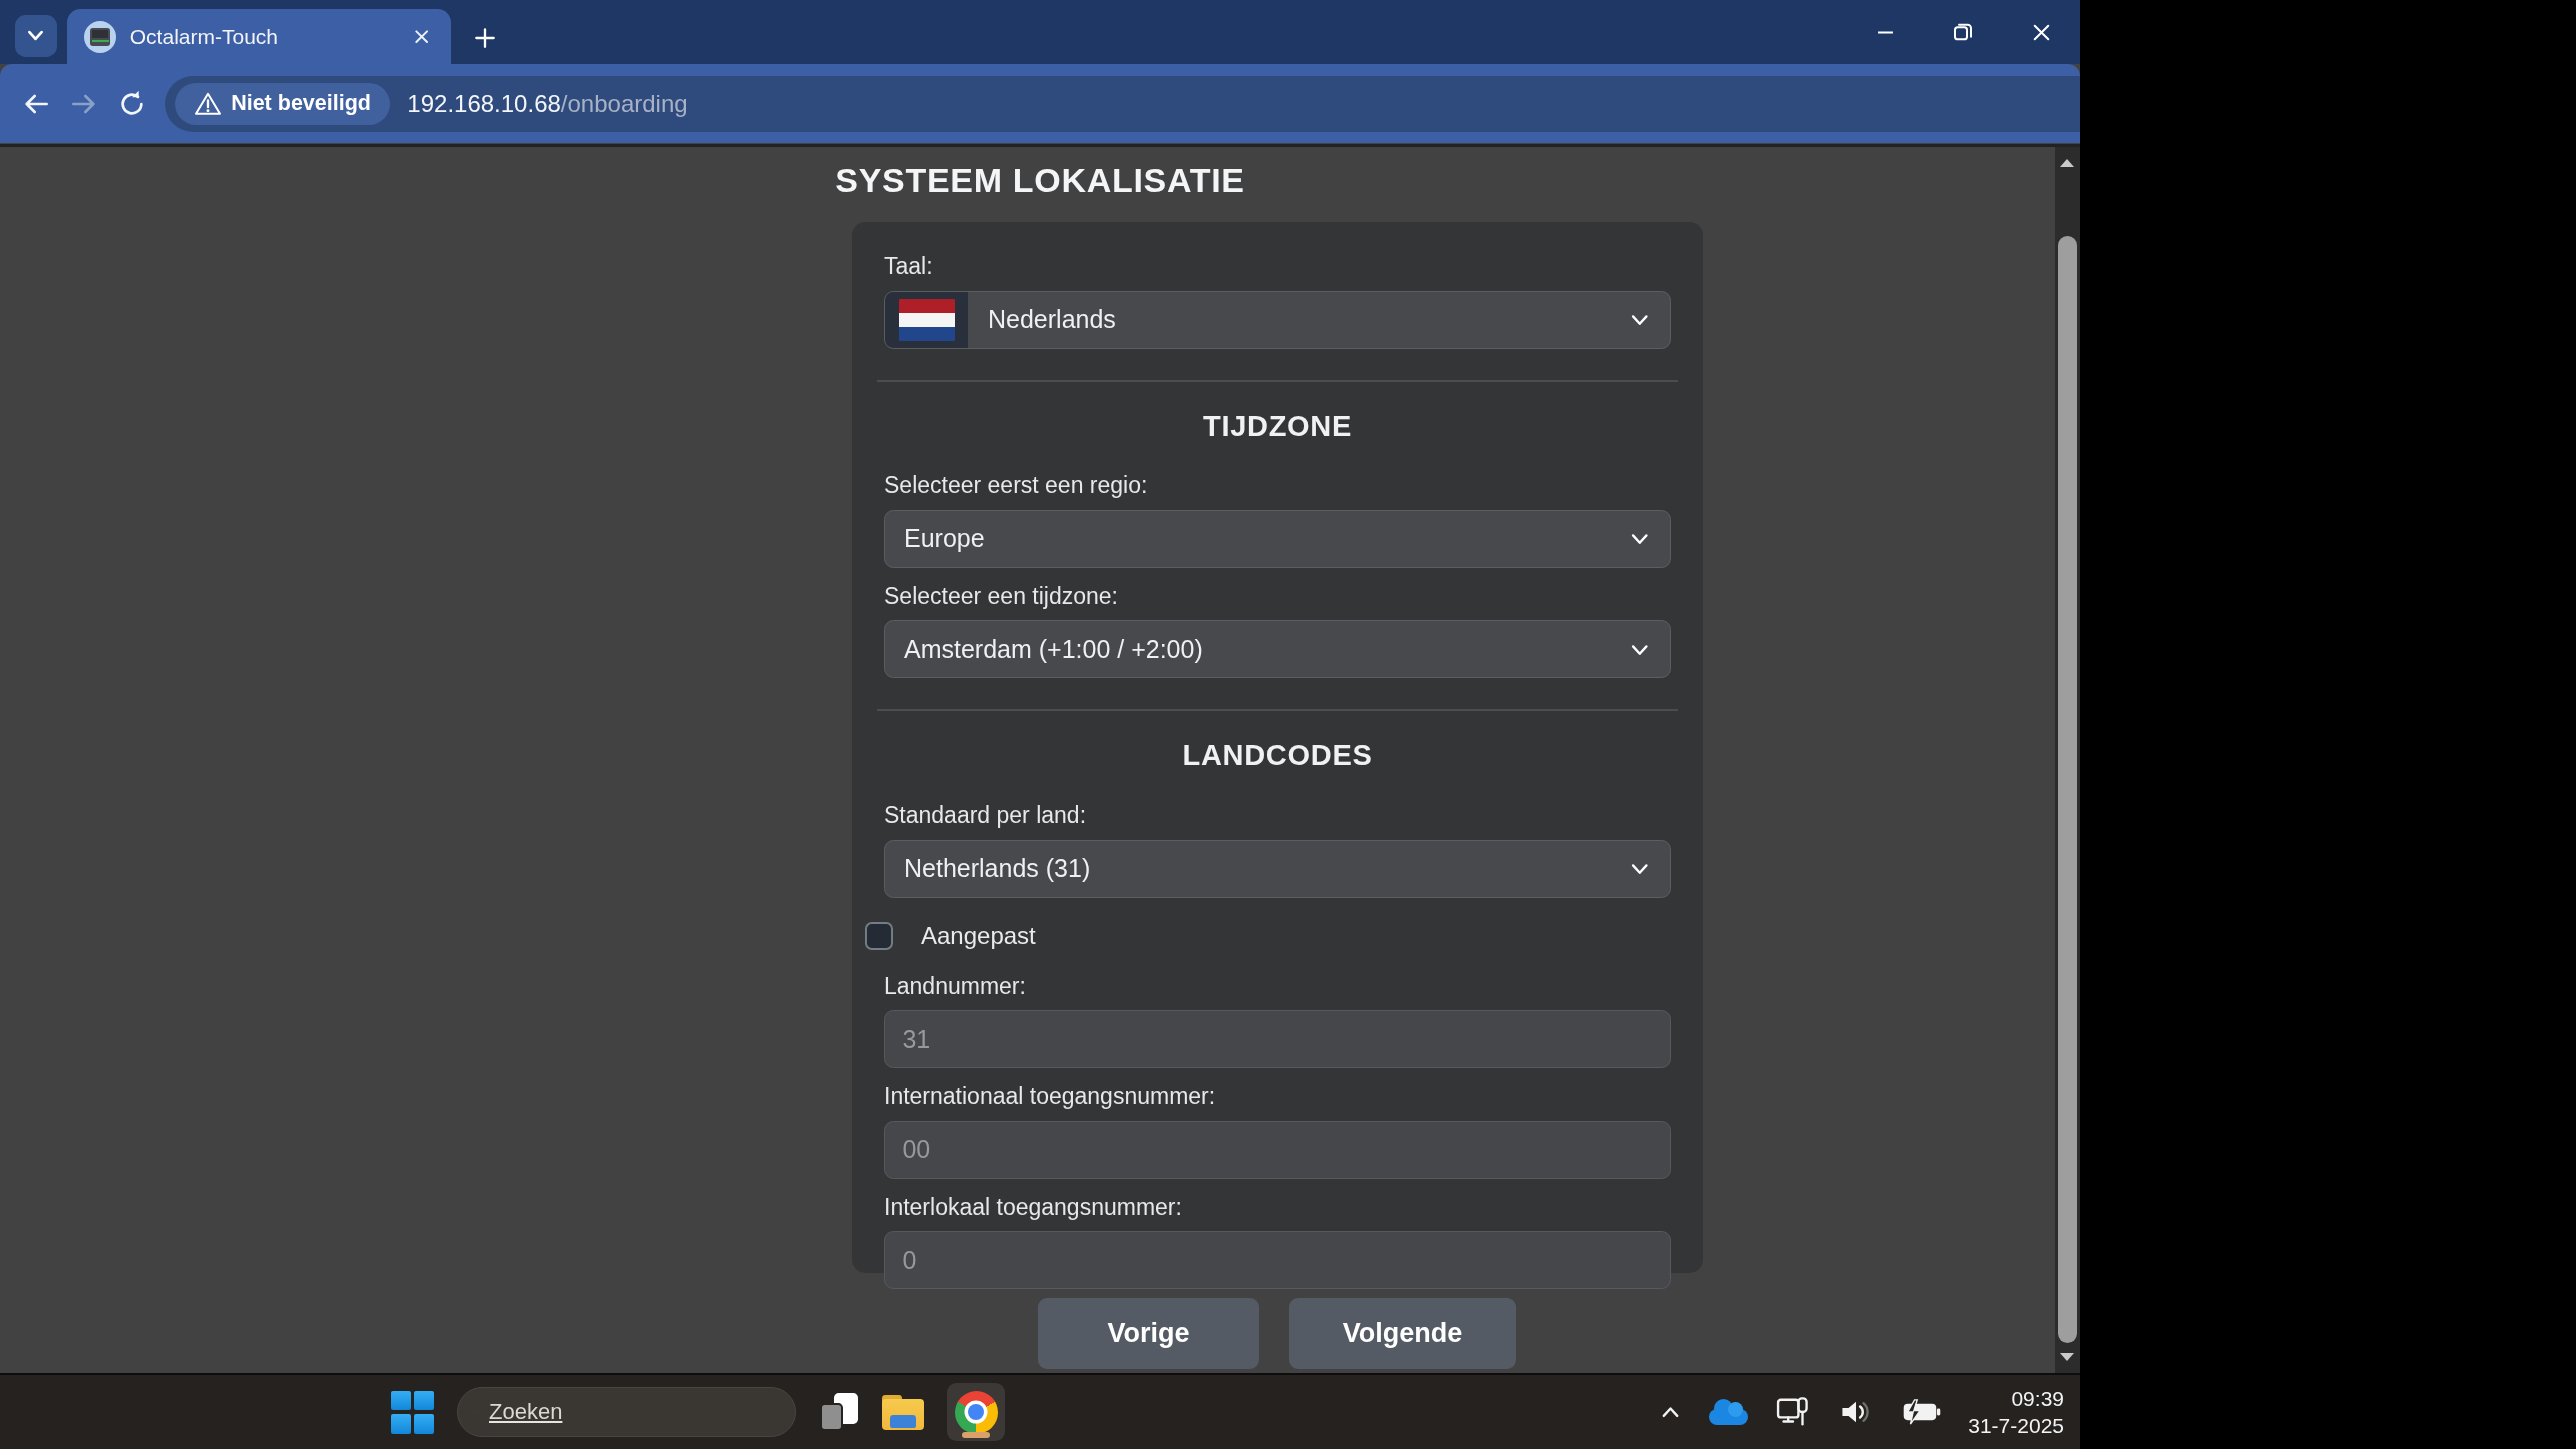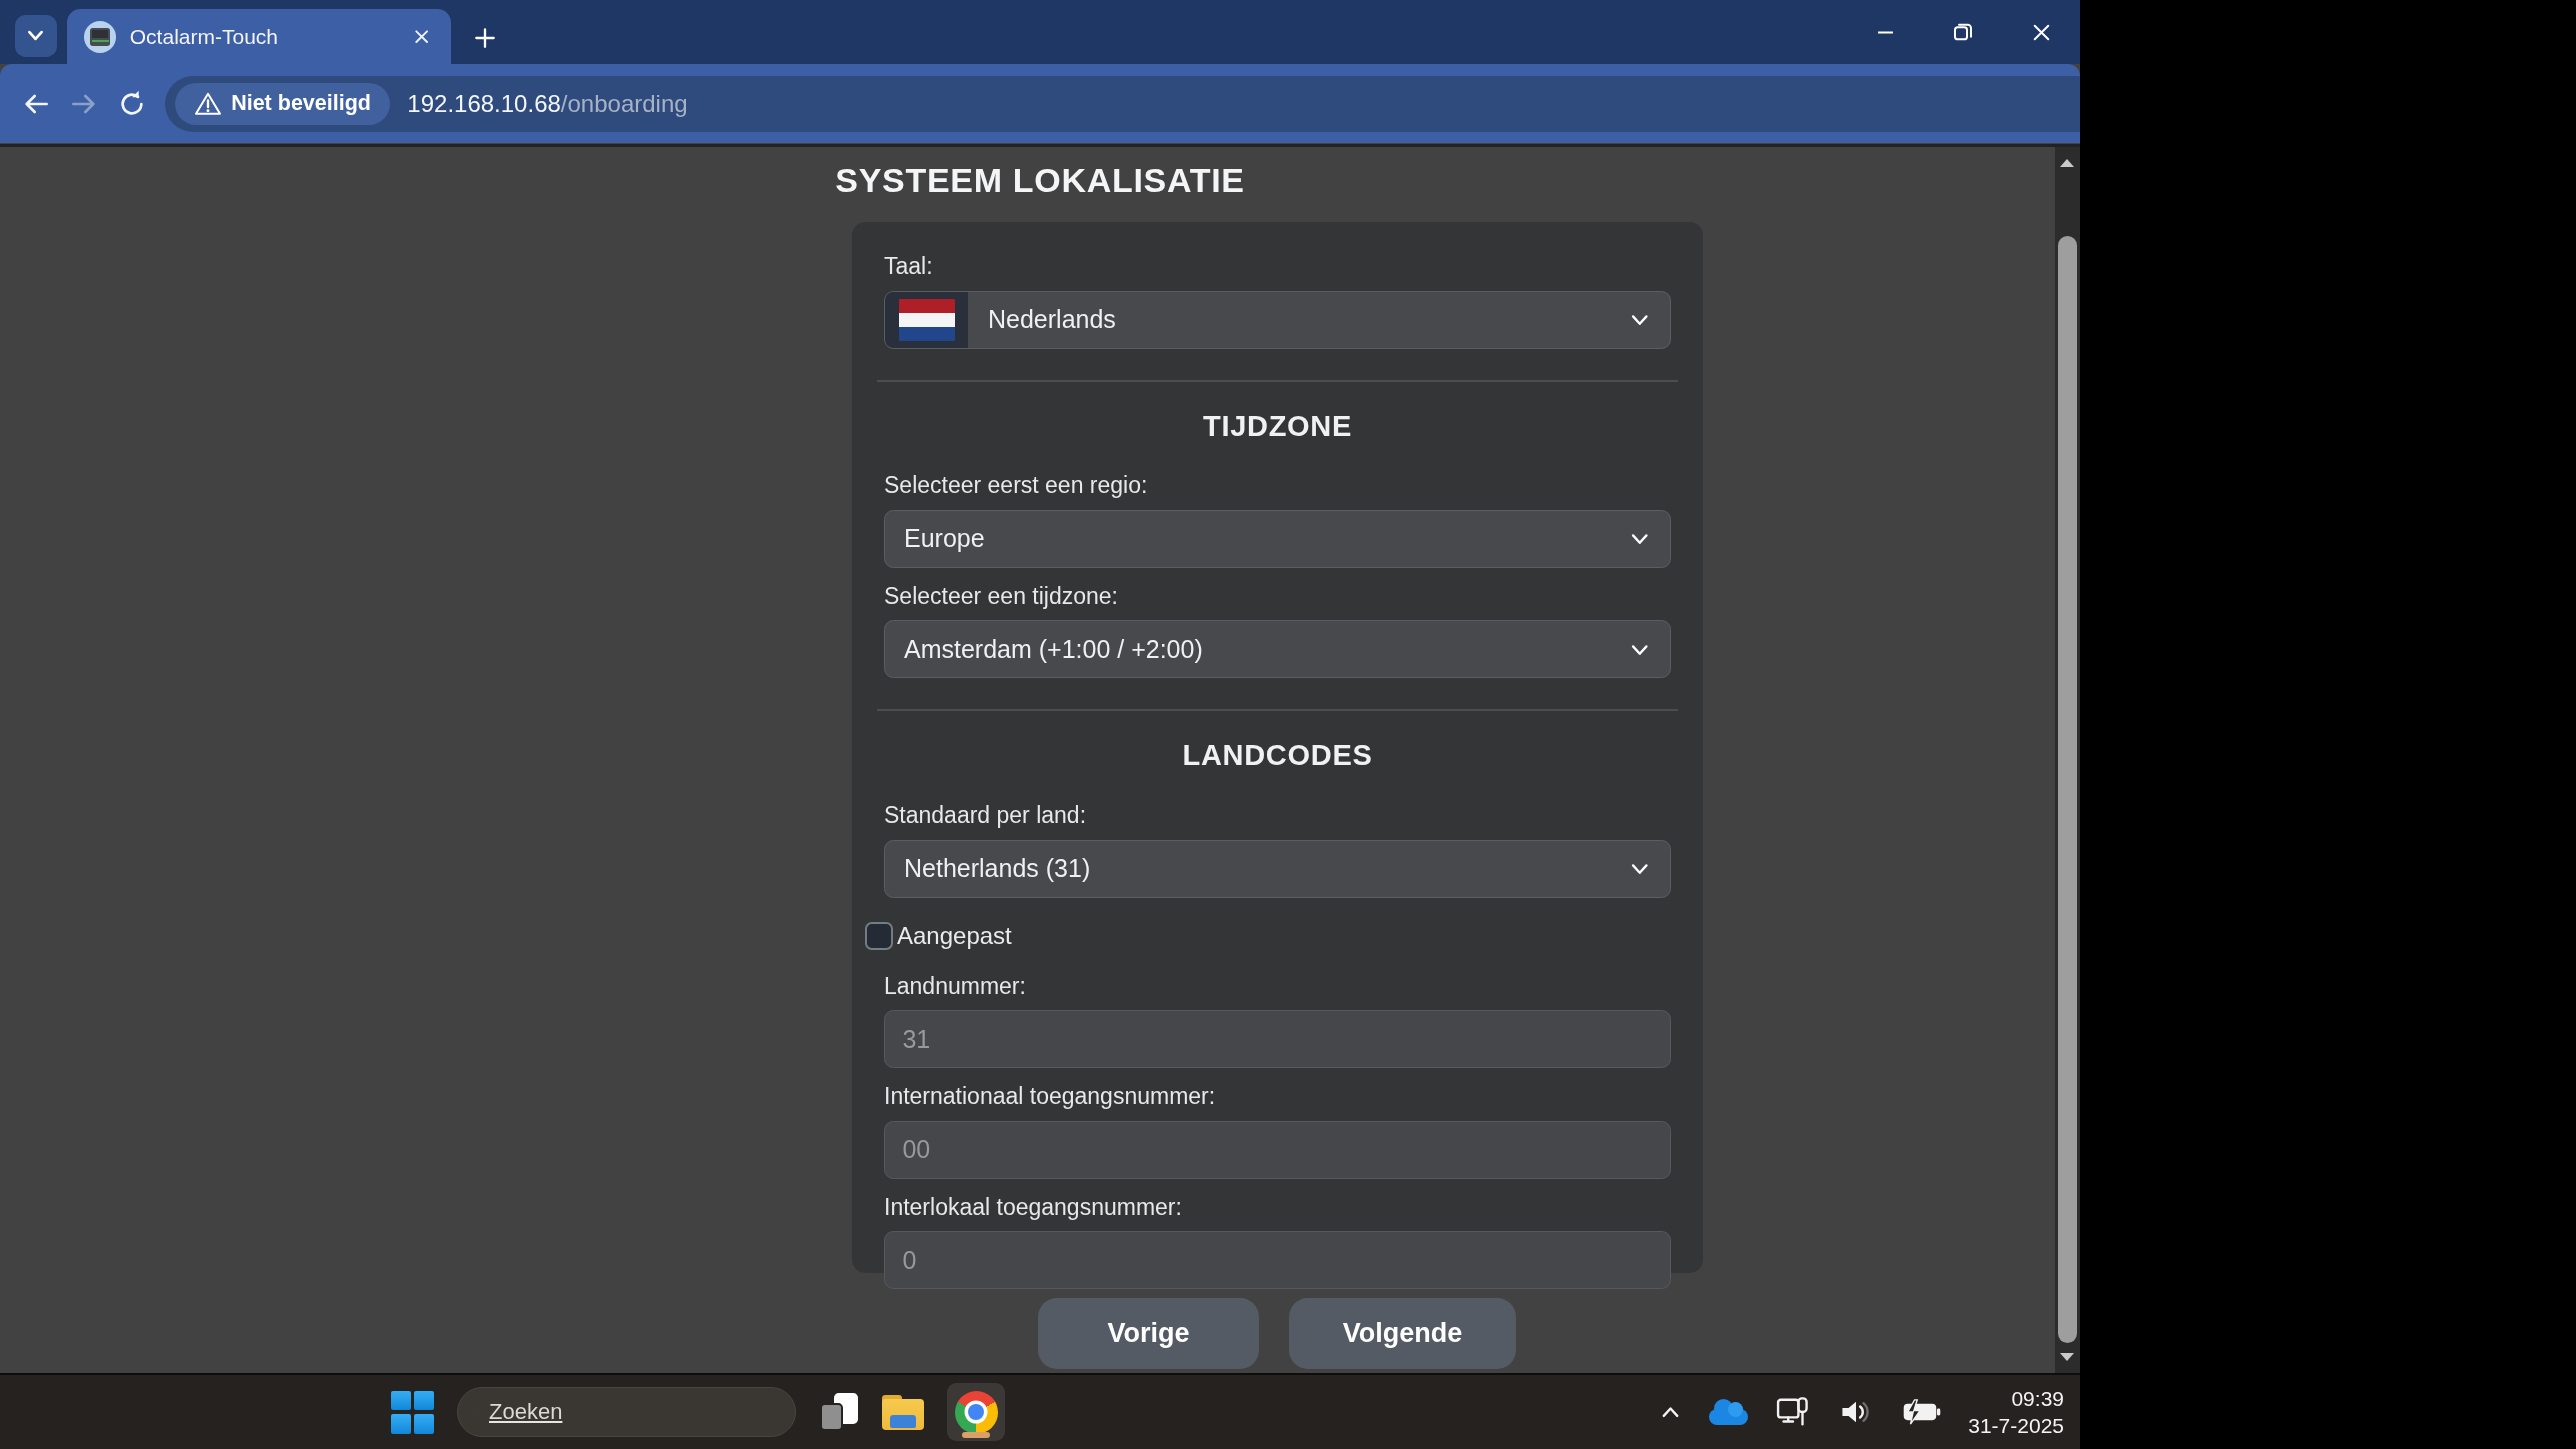--- a/index.html
+++ b/index.html
@@ -45,26 +45,26 @@
   .mt-a{margin-top:29.5px;} .mt-b{margin-top:14.8px;} .mt-c{margin-top:23px;}
   .control{height:58px;border-radius:9.4px;background:#47494c;border:1.3px solid #5a5e63;display:flex;align-items:center;padding:0 19px;position:relative;font-size:25px;color:#eef0f2;}
   .control .chev{position:absolute;right:17.4px;top:0;height:100%;display:flex;align-items:center;}
   .control.lang{padding:0;overflow:hidden;}
   .flagbox{width:83px;height:100%;background:#2a303b;display:flex;align-items:center;justify-content:center;flex:0 0 auto;}
   .flag{width:56px;height:42px;display:flex;flex-direction:column;border-radius:1.3px;overflow:hidden;}
   .flag i{flex:1;} .flag .r{background:#ae1f28;} .flag .w{background:#f5f5f5;} .flag .b{background:#21468b;}
   .control.lang .val{margin-left:20px;}
   .divider{border:0;border-top:2px solid #4b4d4f;margin:31px -6.7px 0;}
   .sec-h{font-size:29px;font-weight:600;color:#f0f1f3;text-align:center;letter-spacing:0.7px;margin:28px 0 0;}
-  .check-row{display:flex;align-items:center;gap:4px;margin:24px 0 0 -19px;}
+  .check-row{display:flex;align-items:center;gap:28px;margin:24px 0 0 -19px;}
   .checkbox{width:28px;height:28px;border-radius:6.7px;background:#242b35;border:2px solid #747c85;flex:0 0 auto;}
   .check-row label{font-size:24px;color:#e9ebed;}
   .tinput{display:block;width:100%;height:58px;border-radius:9.4px;background:#45474a;border:1.3px solid #56595d;color:#97999c;font-size:25px;padding:0 17.4px;outline:none;}
   .actions{position:absolute;top:1151px;left:0;width:100%;}
-  .btn{position:absolute;height:71px;border:0;border-radius:19px;background:#555b64;color:#fff;font-size:27px;font-weight:600;cursor:pointer;}
+  .btn{position:absolute;height:71px;border:0;border-radius:9px;background:#555b64;color:#fff;font-size:27px;font-weight:600;cursor:pointer;}
   .btn.prev{left:1038px;width:221px;}
   .btn.next{left:1289px;width:227px;}
 
   
   .scrollbar{position:absolute;right:0;top:0;width:25.5px;height:100%;background:#2c2c2c;}
   .sb-arrow{position:absolute;left:0;width:100%;height:29.5px;display:flex;align-items:center;justify-content:center;}
   .sb-arrow.up{top:1.3px;} .sb-arrow.down{bottom:1.3px;}
   .tri-up{width:0;height:0;border-left:7.4px solid transparent;border-right:7.4px solid transparent;border-bottom:8.7px solid #c9c9c9;}
   .tri-down{width:0;height:0;border-left:7.4px solid transparent;border-right:7.4px solid transparent;border-top:8.7px solid #c9c9c9;}
   .sb-thumb{position:absolute;left:3.4px;width:19px;border-radius:9.4px;background:#9e9e9e;top:89px;height:1107px;}

